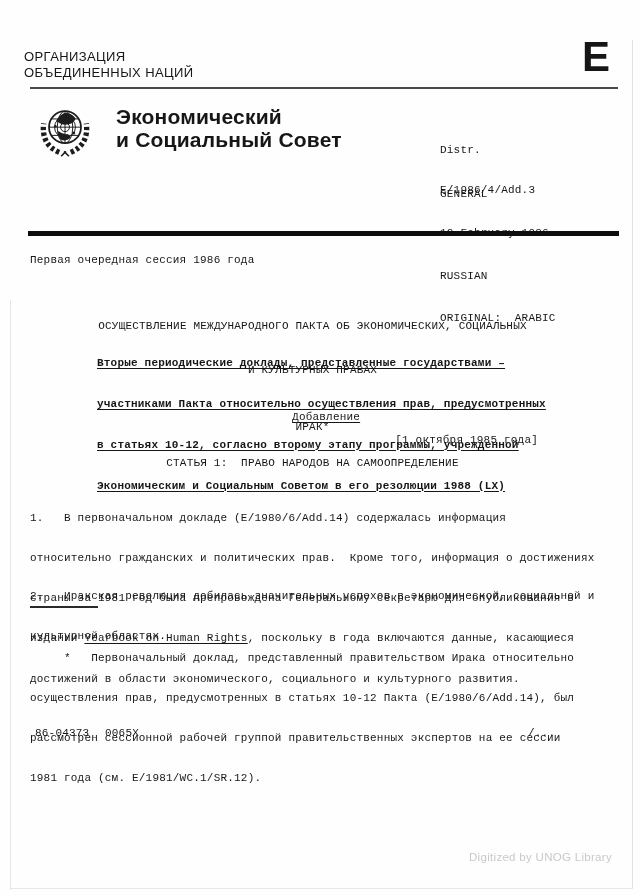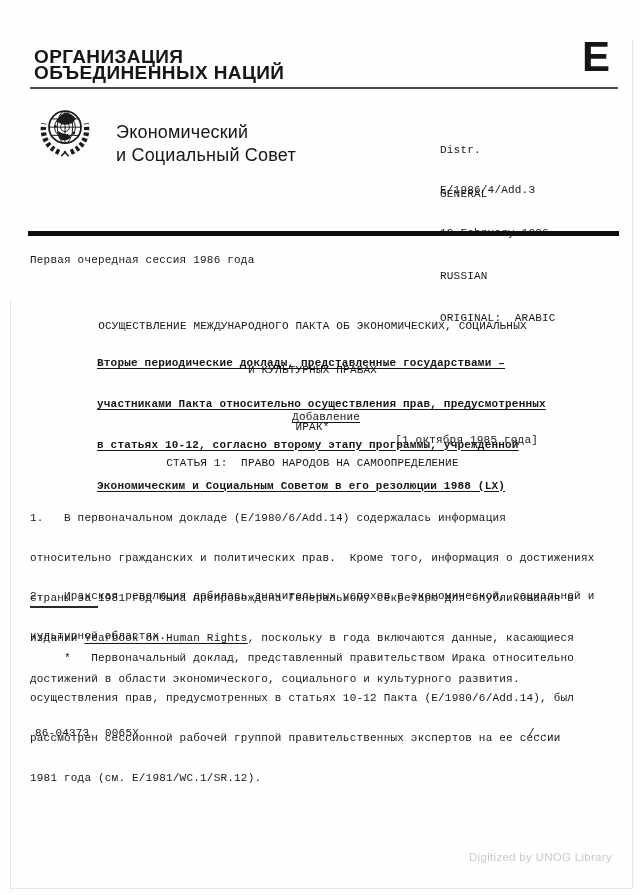--- a/index.html
+++ b/index.html
@@ -5,25 +5,25 @@
   html,body{margin:0;padding:0;background:#ffffff;}
   .page{
     position:relative;width:640px;height:895px;background:#fefefe;
     color:#161616;overflow:hidden;
     font-family:"Liberation Mono","DejaVu Sans Mono",monospace;
   }
   .sans{font-family:"Liberation Sans","DejaVu Sans",sans-serif;}
   .mono{font-family:"Liberation Mono","DejaVu Sans Mono",monospace;
         font-size:11px;line-height:13.4px;letter-spacing:0.2px;white-space:pre;}
   .abs{position:absolute;}
-  .org-name{left:34px;top:49px;font-size:19px;font-weight:bold;line-height:16px;letter-spacing:0.4px;}
+  .org-name{left:24px;top:49px;font-size:13px;font-weight:normal;line-height:16px;letter-spacing:0.4px;}
   .doc-letter{left:582px;top:36px;font-size:42px;line-height:42px;font-weight:bold;}
   .header-rule{left:30px;top:87px;width:588px;height:2px;background:#4a4a4a;}
   .emblem{left:33px;top:101px;width:64px;height:62px;}
-  .council{left:116px;top:105px;font-size:18px;font-weight:normal;line-height:23px;letter-spacing:0.2px;margin-top:16px;}
+  .council{left:116px;top:105px;font-size:21px;font-weight:bold;line-height:23px;letter-spacing:0.2px;}
   .distr{left:440px;top:114px;line-height:14.5px;}
   .docinfo{left:440px;top:155px;line-height:14.2px;}
   .thick-bar{left:28px;top:231px;width:591px;height:5px;background:#0e0e0e;}
   .session{left:30px;top:254px;text-align:right;}
   .centerwrap{left:30px;width:565px;text-align:center;}
   .title-block{top:289px;line-height:14.8px;}
   .subject{left:97px;top:330px;line-height:13.6px;font-weight:bold;}
   .u{text-decoration:underline;text-underline-offset:2px;text-decoration-thickness:1px;}
   .addendum{top:398px;}
   .country{top:421px;}

